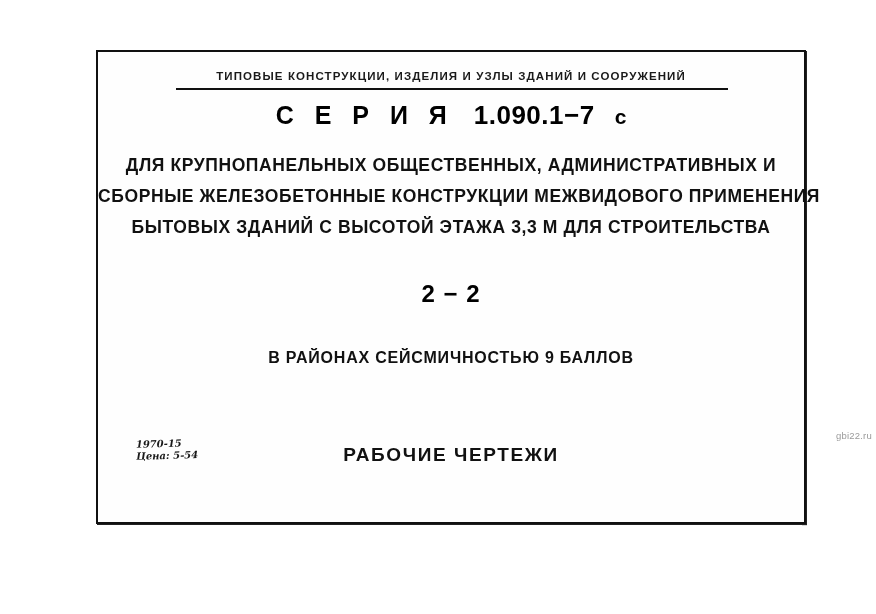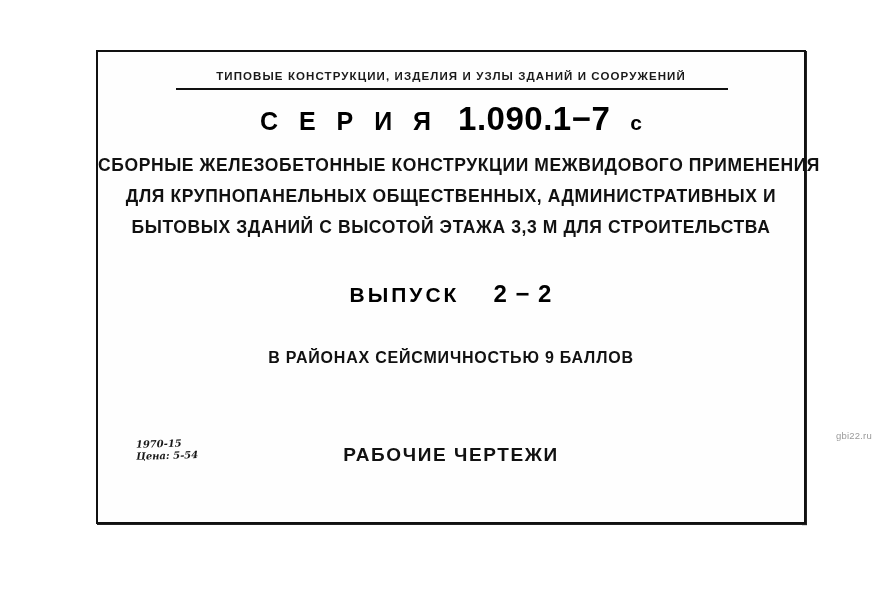--- a/index.html
+++ b/index.html
@@ -93,21 +93,21 @@
     justify-content: center;
     align-items: baseline;
     gap: 20px;
   }
   #series-word {
     font-size: 25px;
     font-weight: 700;
     letter-spacing: 7px;
   }
   #series-code {
-    font-size: 33px;
+    font-size: 26px;
     font-weight: 700;
     letter-spacing: 0.5px;
   }
   #series-code-suffix {
     font-size: 21px;
     font-weight: 700;
   }
 
   
   #desc-block {
@@ -210,27 +210,26 @@
     </div>
     <div id="header-rule"></div>
 
     <div id="series-line">
       <span id="series-word">С Е Р И Я</span>
       <span id="series-code">1.090.1−7</span>
       <span id="series-code-suffix">с</span>
     </div>
 
     <div id="desc-block">
+      <div class="row">ДЛЯ КРУПНОПАНЕЛЬНЫХ ОБЩЕСТВЕННЫХ, АДМИНИСТРАТИВНЫХ И</div>
       <div class="row">СБОРНЫЕ ЖЕЛЕЗОБЕТОННЫЕ КОНСТРУКЦИИ МЕЖВИДОВОГО ПРИМЕНЕНИЯ</div>
-      <div class="row">ДЛЯ КРУПНОПАНЕЛЬНЫХ ОБЩЕСТВЕННЫХ, АДМИНИСТРАТИВНЫХ И</div>
       <div class="row">БЫТОВЫХ ЗДАНИЙ С ВЫСОТОЙ ЭТАЖА 3,3 М ДЛЯ СТРОИТЕЛЬСТВА</div>
     </div>
 
     <div id="issue-line">
-      <span id="issue-word">ВЫПУСК</span>
       <span id="issue-number">2 − 2</span>
     </div>
 
     <div id="subtitle-block">
       <div class="row">В РАЙОНАХ СЕЙСМИЧНОСТЬЮ 9 БАЛЛОВ</div>
     </div>
 
     <div id="working-caption" class="row">РАБОЧИЕ ЧЕРТЕЖИ</div>
 
     <div id="stamp">

